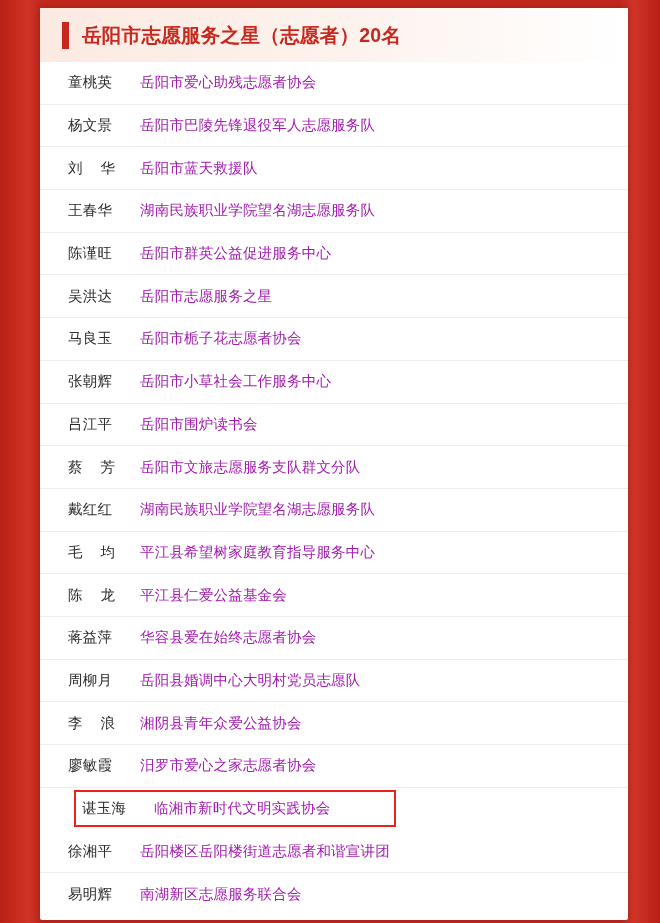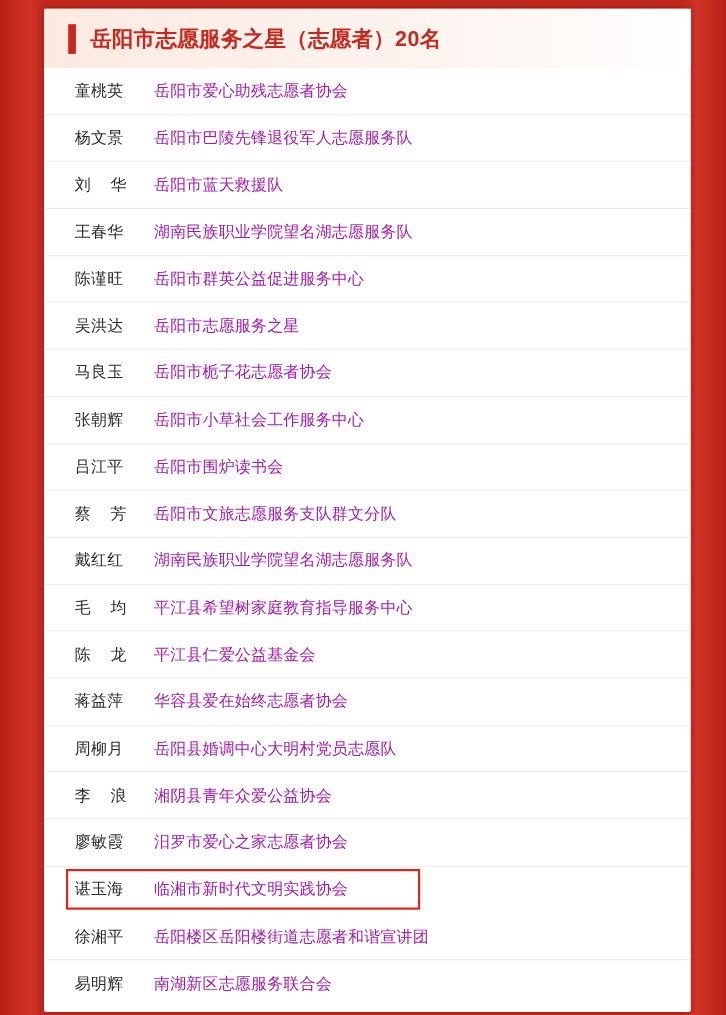--- a/index.html
+++ b/index.html
@@ -78,20 +78,21 @@
     letter-spacing: 7px;
   }
   .org {
     font-size: 14.5px;
     color: #a21caf;
     letter-spacing: 0.2px;
     white-space: nowrap;
   }
   .row.highlighted {
     border-bottom-color: transparent;
+    margin-left: 14px;
   }
   .highlight-box {
     position: absolute;
     left: 20px;
     top: 2px;
     width: 322px;
     height: 37px;
     border: 2.5px solid #e8231a;
     box-sizing: border-box;
     pointer-events: none;

